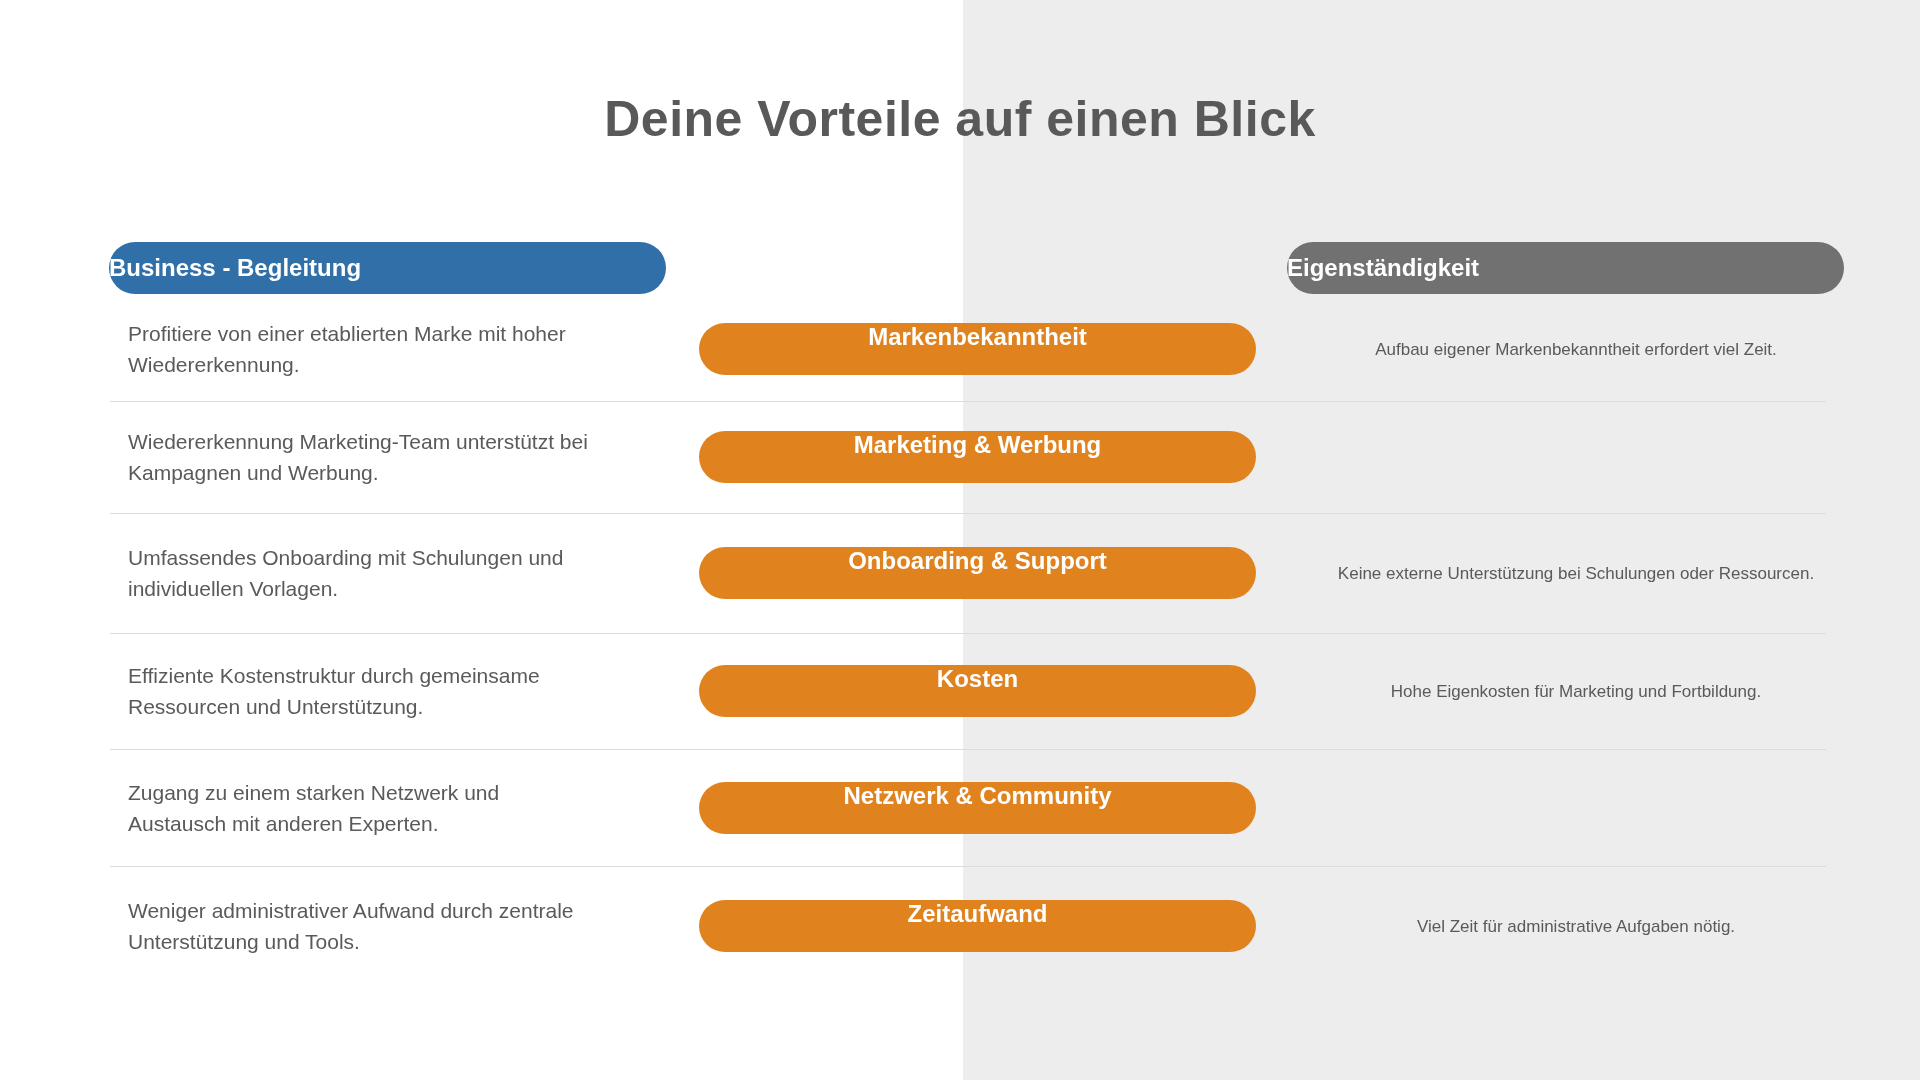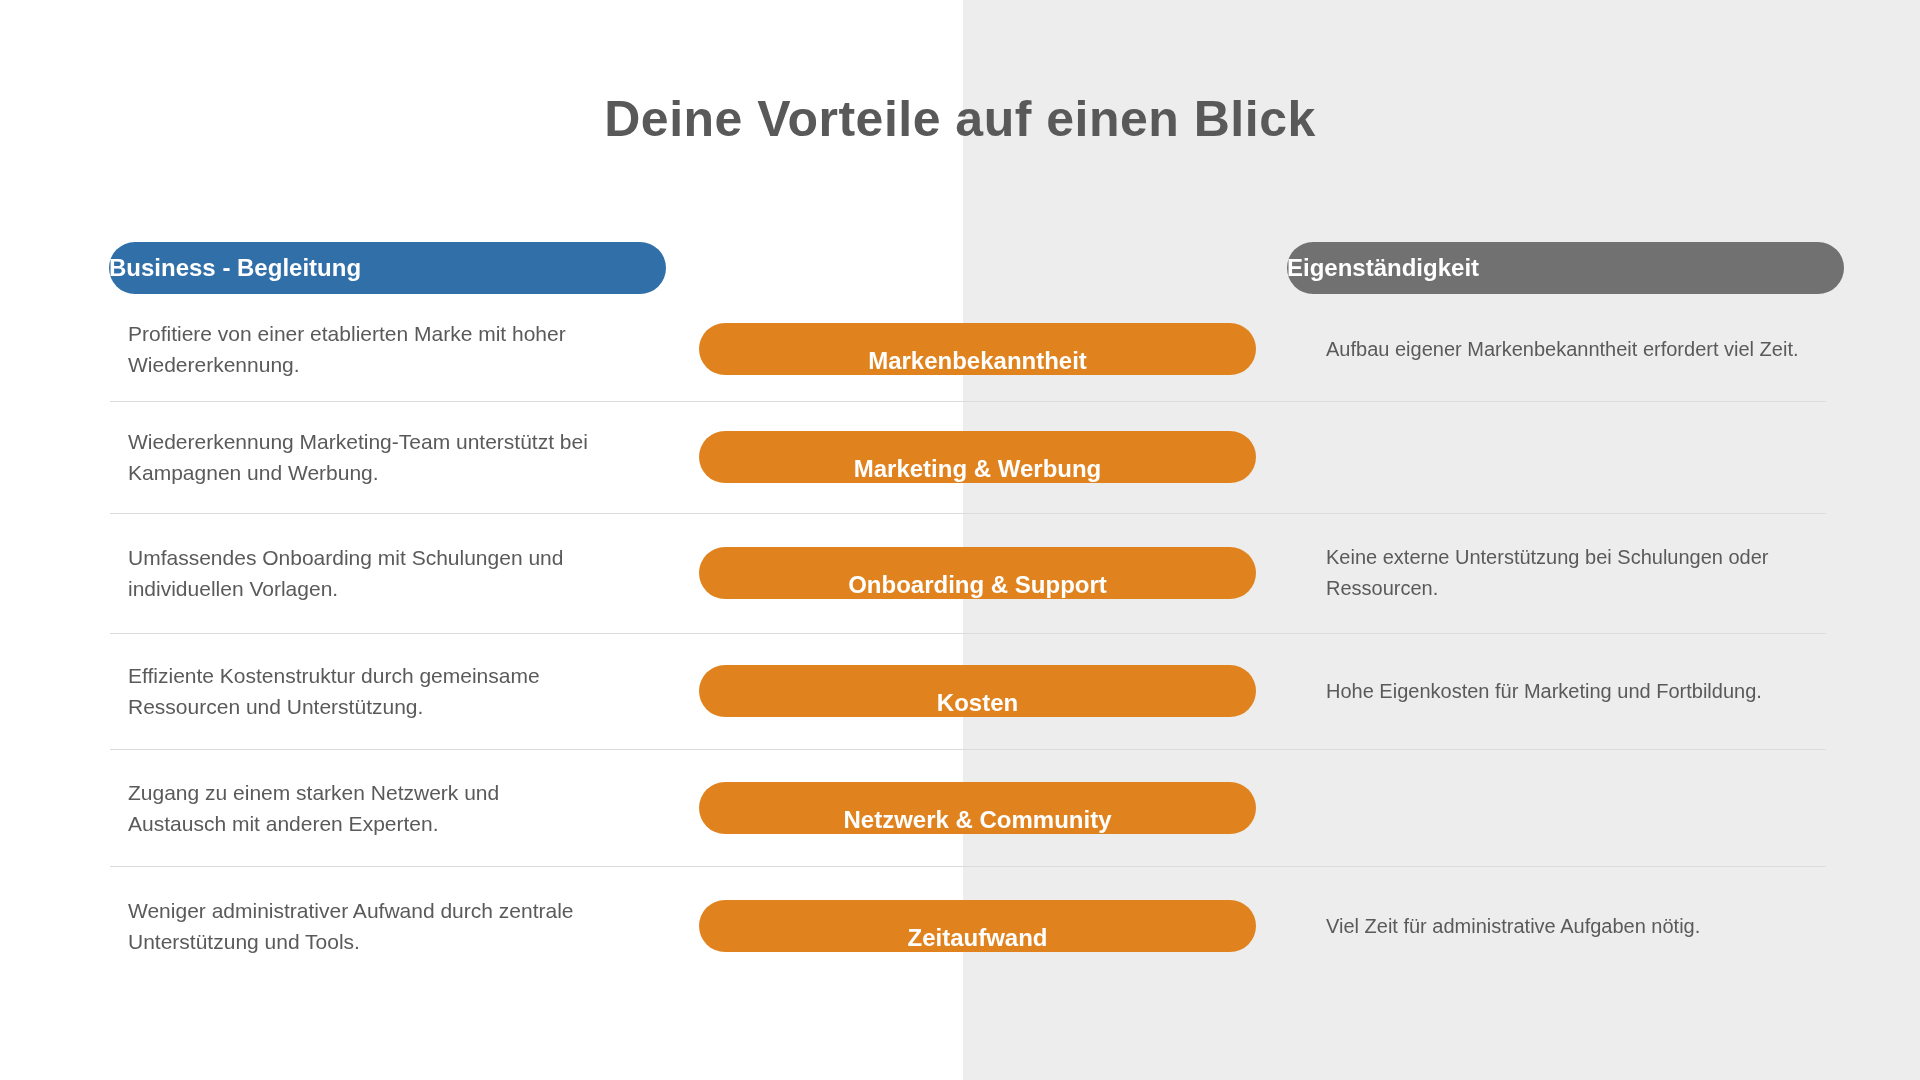--- a/index.html
+++ b/index.html
@@ -46,29 +46,29 @@
     background: var(--divider, #DCDCDC);
   }
 
   .cell-left {
     position: absolute; left: 128px; top: 50%; transform: translateY(-50%);
     width: 470px; font-size: 21px; line-height: 31px;
     color: var(--body-text, #5A5A5A); text-align: left;
   }
   .cell-right {
     position: absolute; right: 94px; top: 50%; transform: translateY(-50%);
-    width: 500px; font-size: 20px; line-height: 31px;
-    color: var(--body-text, #5A5A5A); text-align: left;
+    width: 500px; font-size: 17px; line-height: 31px;
+    color: var(--body-text, #5A5A5A); text-align: center;
   }
   .pill {
     position: absolute; left: 699px; top: 50%; transform: translateY(-50%);
     width: 557px; height: 52px; border-radius: 26px;
     background: var(--pill-bg, #E0831F);
     color: var(--pill-text, #ffffff); font-weight: bold; font-size: 24px;
-    display: flex; align-items: flex-end; justify-content: center;
+    display: flex; align-items: flex-start; justify-content: center;
   }
 </style>
 </head>
 <body>
 
 <div class="slide">
   <div class="bg-right"></div>
 
   <div class="title">Deine Vorteile auf einen Blick</div>
 

